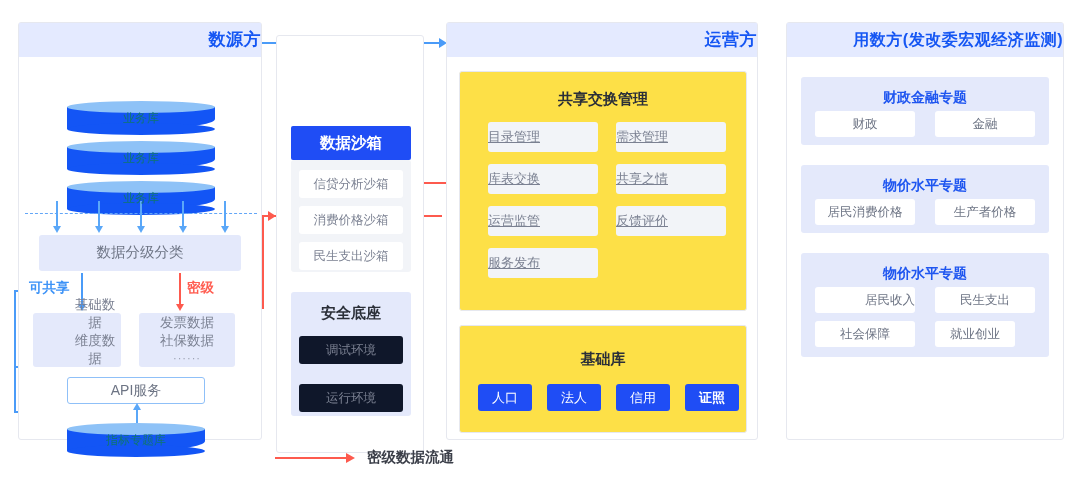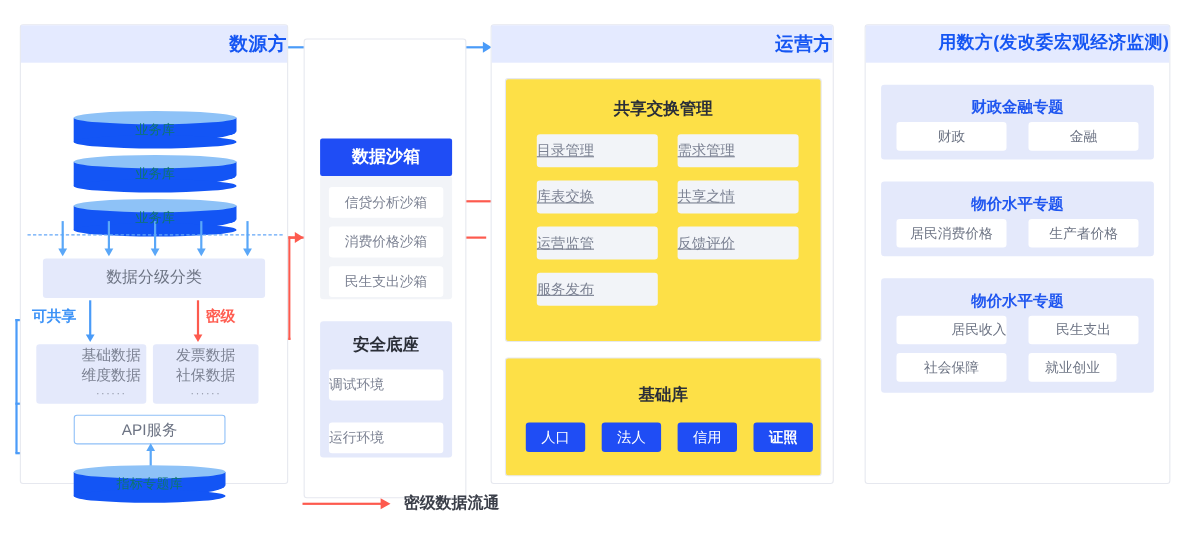--- a/index.html
+++ b/index.html
@@ -84,21 +84,21 @@
   }
   .sb-group{position:absolute;left:14px;top:124px;width:120px;height:112px;background:#f2f4f8;border-radius:3px;}
   .sb-item{
     position:absolute;left:8px;width:104px;height:28px;line-height:28px;
     background:#fff;border-radius:3px;text-align:center;color:#7b8192;font-size:12.5px;
   }
   .sec-group{position:absolute;left:14px;top:256px;width:120px;height:124px;background:#e4e9fb;border-radius:3px;}
   .sec-title{position:absolute;left:0;top:12px;width:100%;text-align:center;font-weight:bold;font-size:15px;color:#2b2f38;}
   .sec-item{
     position:absolute;left:8px;width:104px;height:28px;line-height:28px;
-    background:#ffffff;border-radius:3px;color:#7b8192;font-size:12.5px;
+    background:#0f172a;border-radius:3px;text-align:center;color:#7b8192;font-size:12.5px;
   }
 
   
   #col-operator{left:446px;top:22px;width:312px;height:418px;}
   .innerbox{position:absolute;border:1px solid #e6e8ef;border-radius:3px;background:#fde047;box-sizing:border-box;}
   .innerbox .ititle{position:absolute;left:0;width:100%;text-align:center;font-weight:bold;font-size:15px;color:#2b2f38;}
   .gchip{
     position:absolute;height:30px;line-height:30px;background:#f2f4f8;border-radius:3px;
     text-align:left;color:#7b8192;font-size:13px;text-decoration:underline;
   }
@@ -188,21 +188,21 @@
 
       <div class="softbox" style="left:20px;top:178px;width:202px;height:36px;font-size:14.5px;color:#6d7484;">
         <span>数据分级分类</span>
       </div>
 
       <div class="lbl-share" style="left:10px;top:222px;">可共享</div>
       <div class="lbl-secret" style="left:168px;top:222px;">密级</div>
       <div class="vline-blue" style="left:62px;top:216px;height:32px;"></div>
       <div class="vline-red" style="left:160px;top:216px;height:32px;"></div>
 
-      <div class="softbox" style="left:14px;top:256px;width:100px;height:54px;padding-left:36px;">
+      <div class="softbox" style="left:14px;top:256px;width:88px;height:54px;padding-left:36px;">
         <span>基础数据</span>
         <span>维度数据</span>
         <span class="dots">······</span>
       </div>
       <div class="softbox" style="left:120px;top:256px;width:96px;height:54px;">
         <span>发票数据</span>
         <span>社保数据</span>
         <span class="dots">······</span>
       </div>
 

